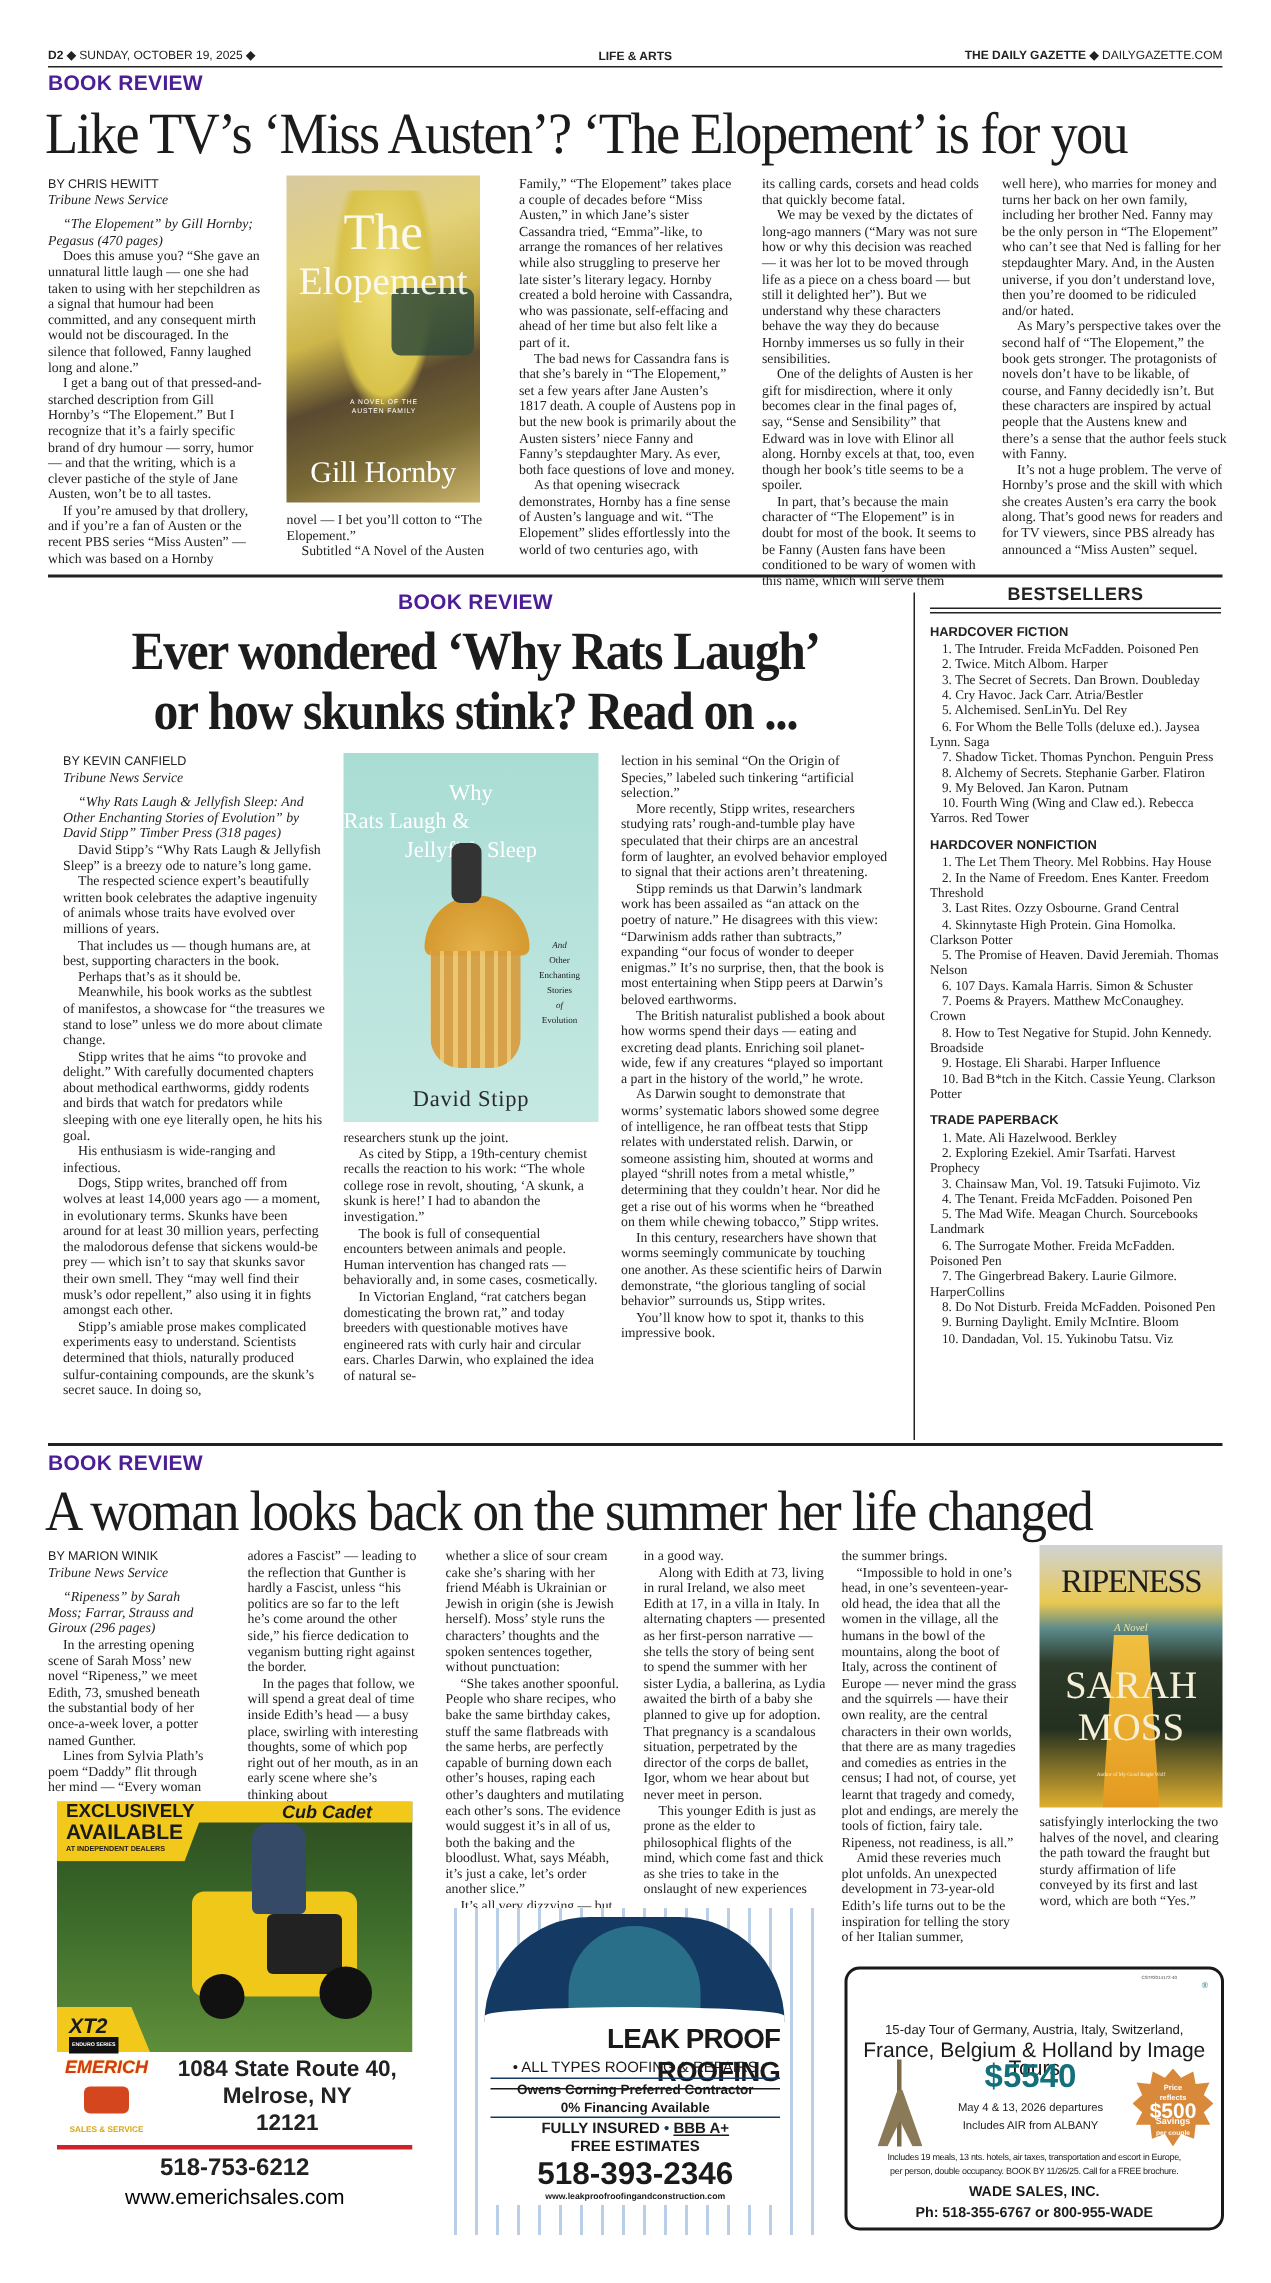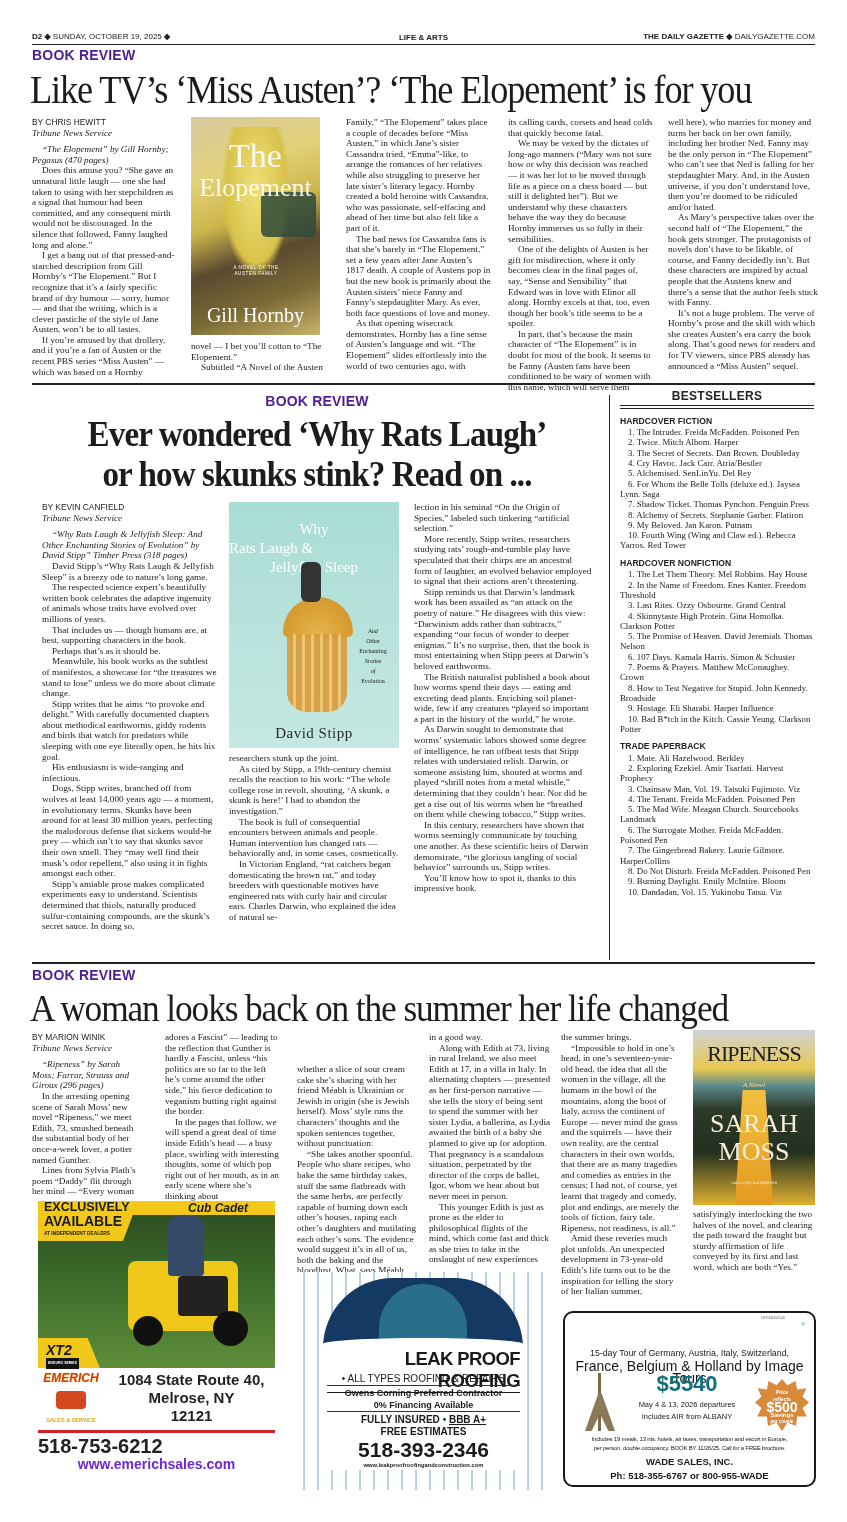--- a/index.html
+++ b/index.html
@@ -205,21 +205,21 @@
   <p class="note" style="margin-top:6px">“Ripeness” by Sarah Moss; Farrar, Strauss and Giroux (296 pages)</p>
   <p>In the arresting opening scene of Sarah Moss’ new novel “Ripeness,” we meet Edith, 73, smushed beneath the substantial body of her once-a-week lover, a potter named Gunther.</p>
   <p>Lines from Sylvia Plath’s poem “Daddy” flit through her mind — “Every woman</p>
 </div>
 
 <div class="col abs" style="left:165px;top:1032px;width:118px">
   <p class="ni">adores a Fascist” — leading to the reflection that Gunther is hardly a Fascist, unless “his politics are so far to the left he’s come around the other side,” his fierce dedication to veganism butting right against the border.</p>
   <p>In the pages that follow, we will spend a great deal of time inside Edith’s head — a busy place, swirling with interesting thoughts, some of which pop right out of her mouth, as in an early scene where she’s thinking about</p>
 </div>
 
-<div class="col abs" style="left:297px;top:1064px;width:120px">
+<div class="col abs" style="left:297px;top:1032px;width:120px">
   <p class="ni">whether a slice of sour cream cake she’s sharing with her friend Méabh is Ukrainian or Jewish in origin (she is Jewish herself). Moss’ style runs the characters’ thoughts and the spoken sentences together, without punctuation:</p>
   <p>“She takes another spoonful. People who share recipes, who bake the same birthday cakes, stuff the same flatbreads with the same herbs, are perfectly capable of burning down each other’s houses, raping each other’s daughters and mutilating each other’s sons. The evidence would suggest it’s in all of us, both the baking and the bloodlust. What, says Méabh, it’s just a cake, let’s order another slice.”</p>
   <p>It’s all very dizzying — but</p>
 </div>
 
 <div class="col abs" style="left:429px;top:1032px;width:122px">
   <p class="ni">in a good way.</p>
   <p>Along with Edith at 73, living in rural Ireland, we also meet Edith at 17, in a villa in Italy. In alternating chapters — presented as her first-person narrative — she tells the story of being sent to spend the summer with her sister Lydia, a ballerina, as Lydia awaited the birth of a baby she planned to give up for adoption. That pregnancy is a scandalous situation, perpetrated by the director of the corps de ballet, Igor, whom we hear about but never meet in person.</p>
   <p>This younger Edith is just as prone as the elder to philosophical flights of the mind, which come fast and thick as she tries to take in the onslaught of new experiences</p>
 </div>
@@ -262,22 +262,22 @@
   </div>
   <div class="abs sans" style="left:0;top:172px;width:66px;text-align:center;font-weight:900;font-style:italic;font-size:12px;color:#d23a1a;text-shadow:0 0 1px #f2c81a">EMERICH</div>
   <div class="abs" style="left:18px;top:190px;width:30px;height:18px;background:#d4461e;border-radius:4px"></div>
   <div class="abs sans" style="left:0;top:214px;width:66px;text-align:center;font-weight:bold;font-size:5.5px;color:#d8a816">SALES &amp; SERVICE</div>
   <div class="abs sans" style="left:70px;top:170px;width:167px;text-align:center;font-weight:900;font-size:15px;line-height:18px;color:#222">
     <div>1084 State Route 40,</div>
     <div>Melrose, NY</div>
     <div>12121</div>
   </div>
   <div class="abs" style="left:0;top:229px;width:237px;height:3px;background:#d0202a"></div>
-  <div class="abs sans" style="left:0;top:236px;width:237px;text-align:left;font-weight:900;font-size:20px;line-height:18px;color:#222">518-753-6212</div>
-  <div class="abs sans" style="left:0;top:254px;width:237px;text-align:center;font-weight:700;font-size:14px;line-height:18px;color:#6d28d9">www.emerichsales.com</div>
+  <div class="abs sans" style="left:0;top:236px;width:237px;text-align:center;font-weight:900;font-size:16px;line-height:18px;color:#222">518-753-6212</div>
+  <div class="abs sans" style="left:0;top:254px;width:237px;text-align:center;font-weight:400;font-size:14px;line-height:18px;color:#000000">www.emerichsales.com</div>
 </div>
 
 <div class="ad" style="left:297px;top:1272px;width:252px;height:218px;background:repeating-linear-gradient(90deg,#fff 0 6px,#b9cfe8 6px 8px,#fff 8px 14px)">
   <div class="abs" style="left:26px;top:6px;width:200px;height:70px;background:#143a63;border-radius:100px 100px 0 0"></div>
   <div class="abs" style="left:82px;top:12px;width:88px;height:64px;background:#2a6f8a;border-radius:60px 60px 0 0"></div>
   <div class="abs" style="left:26px;top:66px;width:200px;height:12px;background:#fff;border-radius:50% 50% 0 0"></div>
   <div class="abs" style="left:30px;top:76px;width:193px;height:122px;background:#fff"></div>
   <div class="abs sans" style="left:30px;top:76px;width:193px;text-align:right;font-weight:bold;font-size:18.5px;line-height:22px;color:#1a1a1a;letter-spacing:-.6px;border-bottom:1.5px solid #1a1a1a">LEAK PROOF ROOFING</div>
   <div class="abs sans" style="left:30px;top:100px;width:193px;text-align:center;font-size:10px;line-height:13px;color:#1a1a1a;border-bottom:1px solid #143a63">• ALL TYPES ROOFING &amp; REPAIRS</div>
   <div class="abs sans" style="left:30px;top:115px;width:193px;text-align:center;font-weight:bold;font-size:9px;line-height:12px;color:#1a1a1a">Owens Corning Preferred Contractor</div>

